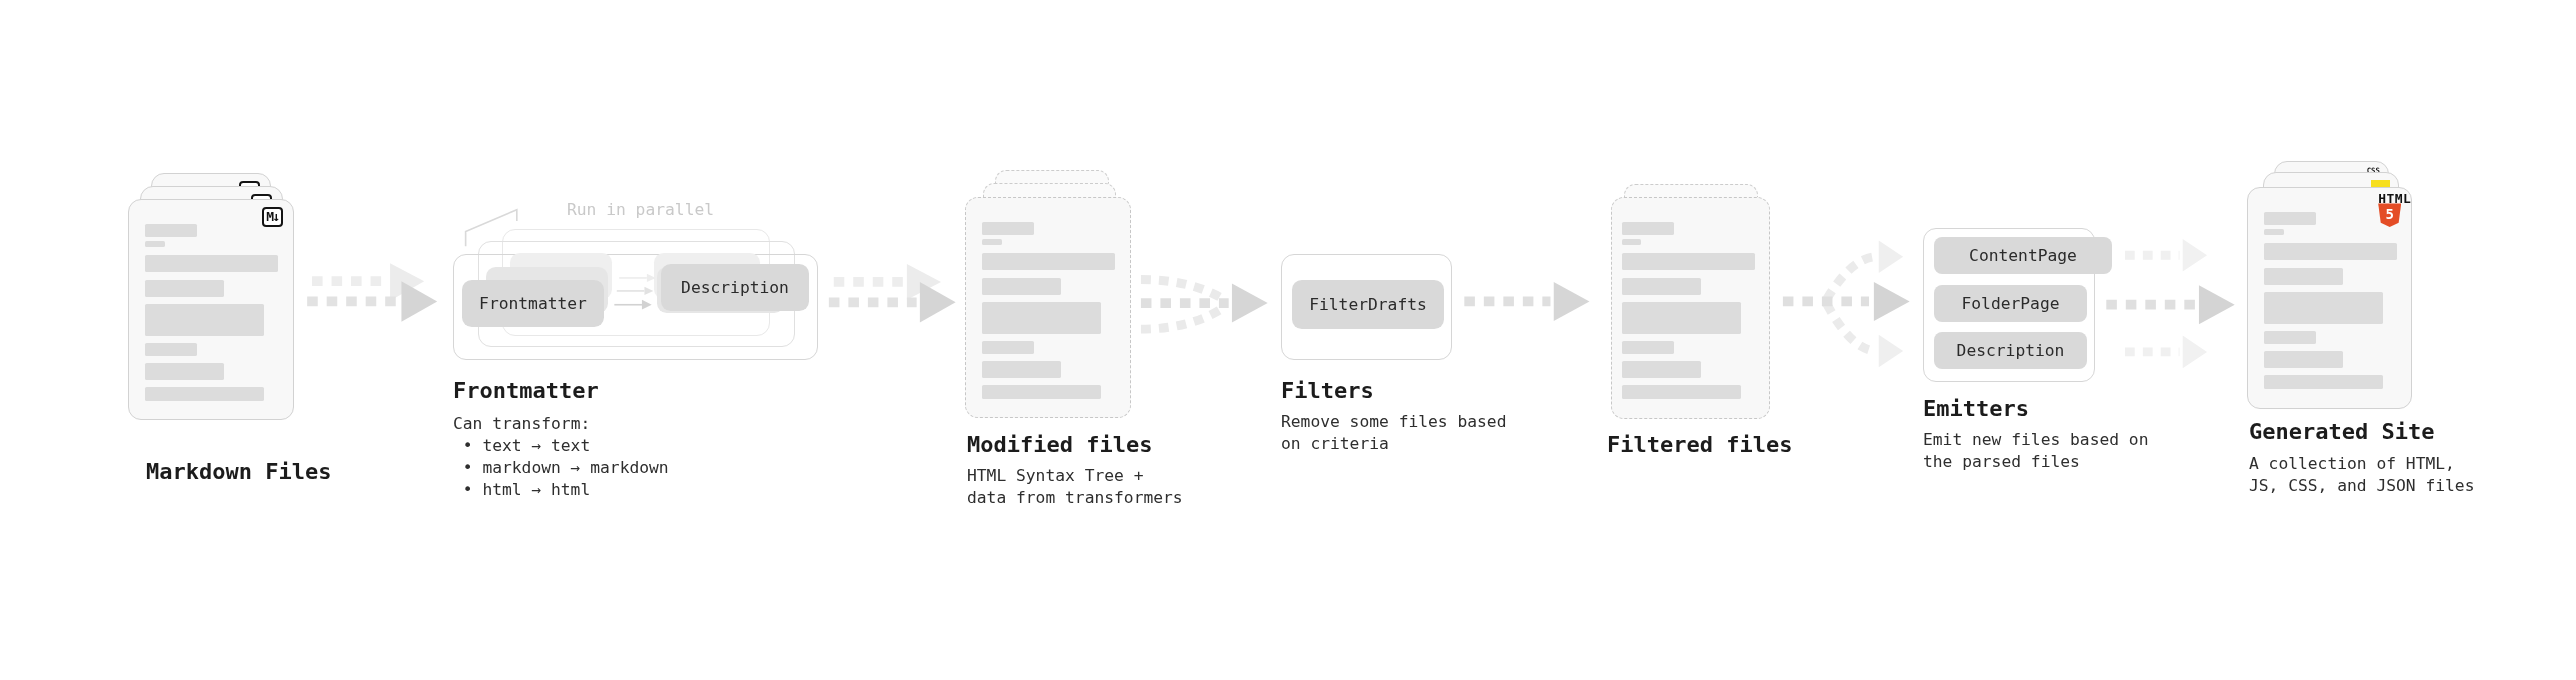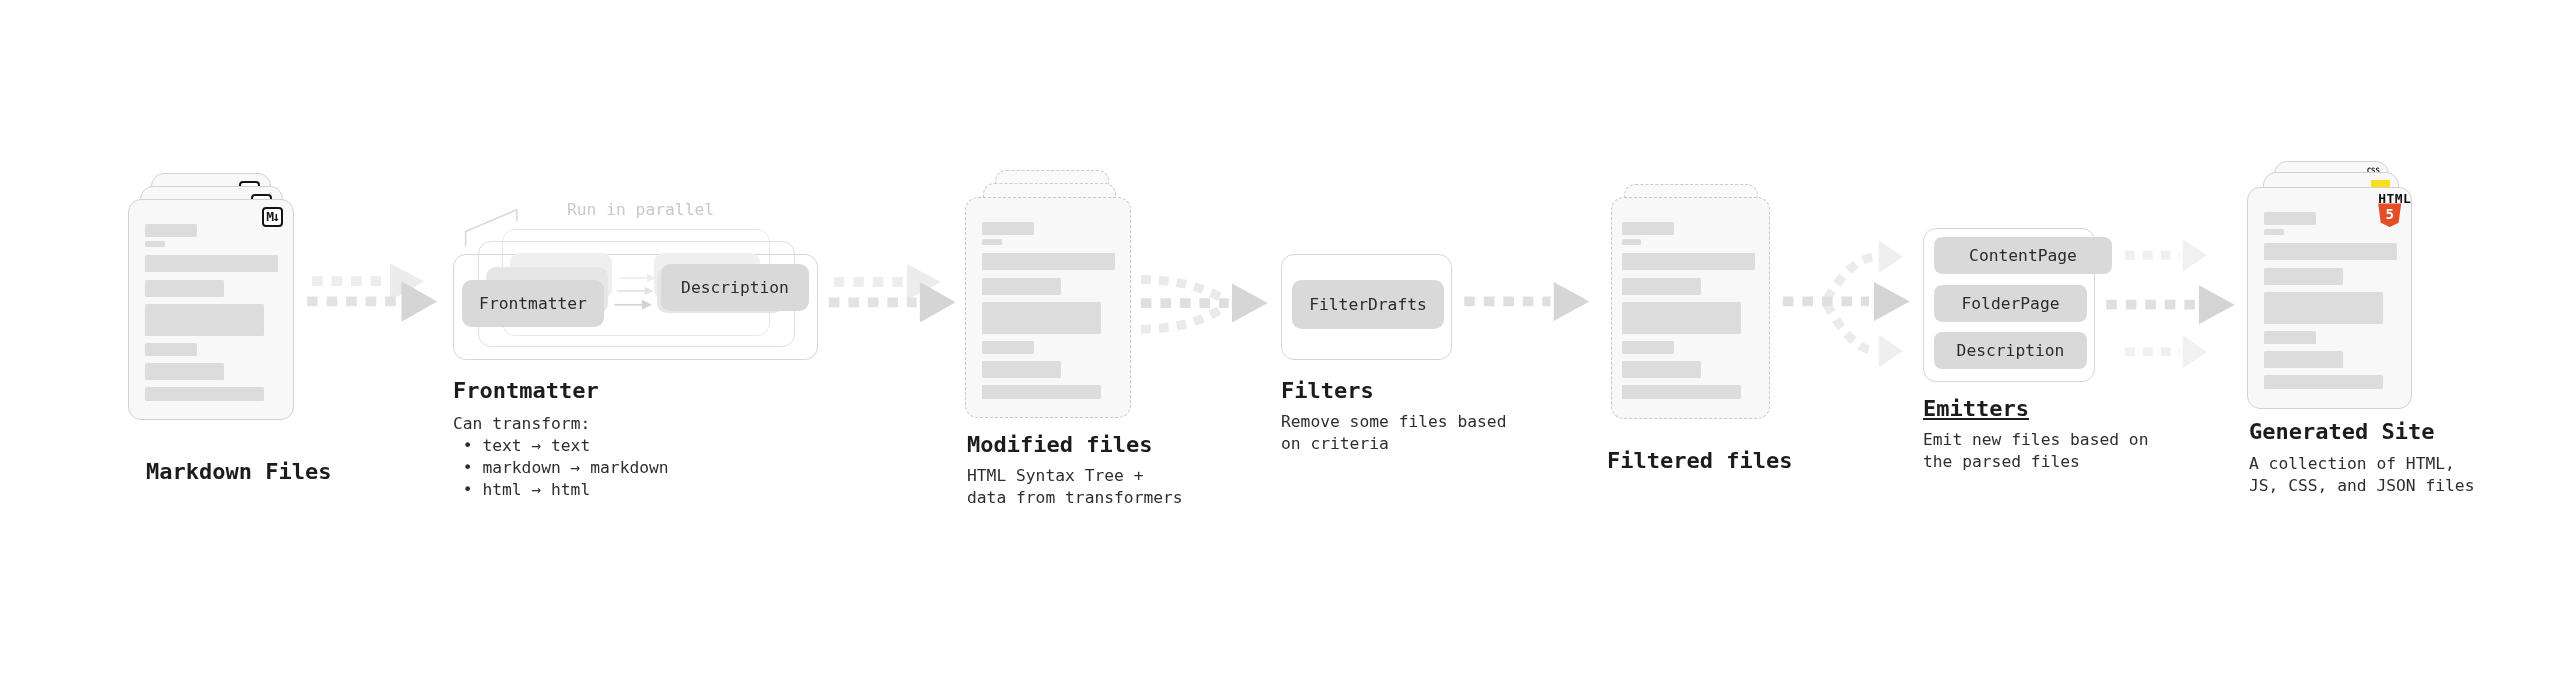--- a/index.html
+++ b/index.html
@@ -130,29 +130,29 @@
           <div class="bar" style="width: 52px; height: 12.2px; margin-bottom: 4.9px;"></div>
           <div class="bar" style="width: 19.5px; height: 5.7px; margin-bottom: 8.1px;"></div>
           <div class="bar" style="width: 133px; height: 17px; margin-bottom: 7.3px;"></div>
           <div class="bar" style="width: 79px; height: 17px; margin-bottom: 7.3px;"></div>
           <div class="bar" style="width: 119px; height: 32.5px; margin-bottom: 6.5px;"></div>
           <div class="bar" style="width: 52px; height: 13px; margin-bottom: 7.3px;"></div>
           <div class="bar" style="width: 79px; height: 17px; margin-bottom: 6.5px;"></div>
           <div class="bar" style="width: 119px; height: 14px; margin-bottom: 0px;"></div>
         </div>
     </div>
-    <div class="title" style="left:1607px;top:448px;">Filtered files</div>
+    <div class="title" style="left:1607px;top:432px;">Filtered files</div>
   </div>
 
   <div>
     <div class="outline" style="left:1923px;top:228px;width:172px;height:154px;"></div>
     <div class="node" style="left:1934px;top:237px;width:178px;height:37px;border-radius:8.1px;">ContentPage</div>
     <div class="node" style="left:1934px;top:285px;width:153px;height:37px;border-radius:8.1px;">FolderPage</div>
     <div class="node" style="left:1934px;top:332px;width:153px;height:37px;border-radius:8.1px;">Description</div>
-    <div class="title" style="left:1923px;top:396px;text-decoration:underline;">Emitters</div>
+    <div class="title" style="left:1923px;top:396px;">Emitters</div>
     <div class="caption" style="left:1923px;top:429px;">
       <span class="ln">Emit new files based on</span>
       <span class="ln">the parsed files</span>
     </div>
   </div>
 
   <div>
     <div class="doc" style="left:2274px;top:161px;width:115px;height:221px;">
       <span class="css-badge">CSS</span>
     </div>

